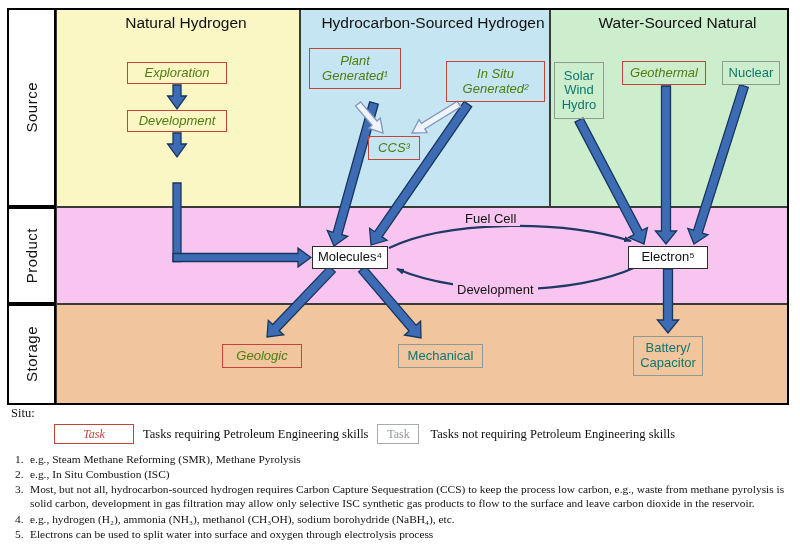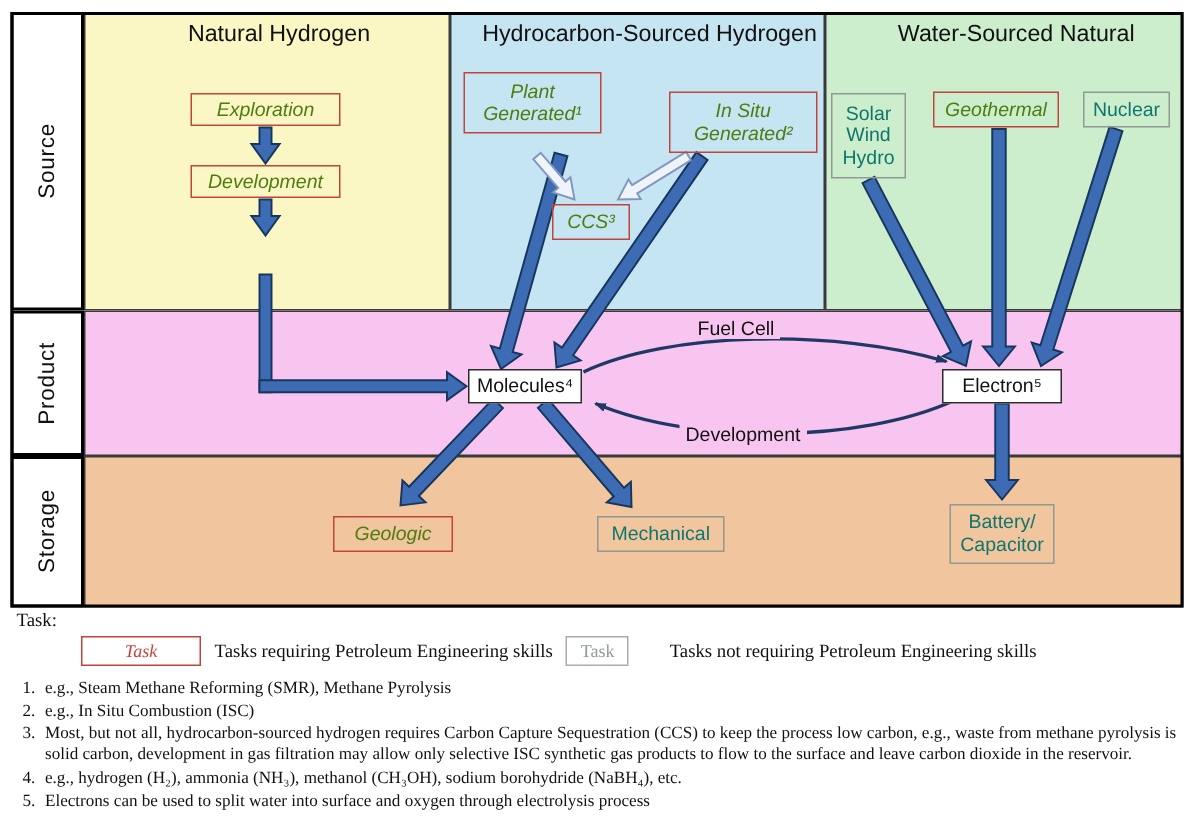--- a/index.html
+++ b/index.html
@@ -50,21 +50,21 @@
   .notes{position:absolute;left:11px;top:406px;width:782px;}
   .notes-heading{font-size:12.5px;color:#111;margin-bottom:3px;}
   .legendrow{display:flex;align-items:center;gap:9px;margin:2px 0 8px 7px;font-size:12.5px;padding-left:36px;}
   .legendbox{
     width:80px;height:20px;display:flex;align-items:center;justify-content:center;
     font-size:12px;box-sizing:border-box;flex:0 0 auto;
   }
   .legendbox.red{border:1.5px solid #C2453C;color:#C2453C;font-style:italic;}
   .legendbox.gray{border:1.5px solid #A7AEA9;color:#909A93;width:42px;}
   .legend-desc{color:#111;}
-  .legend-desc.second{margin-left:18px;}
+  .legend-desc.second{margin-left:2px;}
   .noteitem{display:flex;font-size:11.4px;line-height:1.24;color:#111;margin:0 0 1px 4px;}
   .noteitem .num{flex:0 0 15px;}
   .noteitem .txt{flex:1;}
 </style>
 </head>
 <body>
 
 <div class="stage">
 
   <div class="panel col-natural"></div>
@@ -163,21 +163,21 @@
     <span>Mechanical</span>
     </div>
   <div class="node gray" style="left:633px;top:336px;width:70px;height:40px;">
     <span>Battery/
 Capacitor</span>
     </div>
 
 </div>
 
 <div class="notes">
-  <div class="notes-heading">Task:</div>
+  <div class="notes-heading">Situ:</div>
   <div class="legendrow">
     <div class="legendbox red">
       <span>Task</span>
       </div>
     <span class="legend-desc">Tasks requiring Petroleum Engineering skills</span>
     <div class="legendbox gray">
       <span>Task</span>
       </div>
     <span class="legend-desc second">Tasks not requiring Petroleum Engineering skills</span>
   </div>

